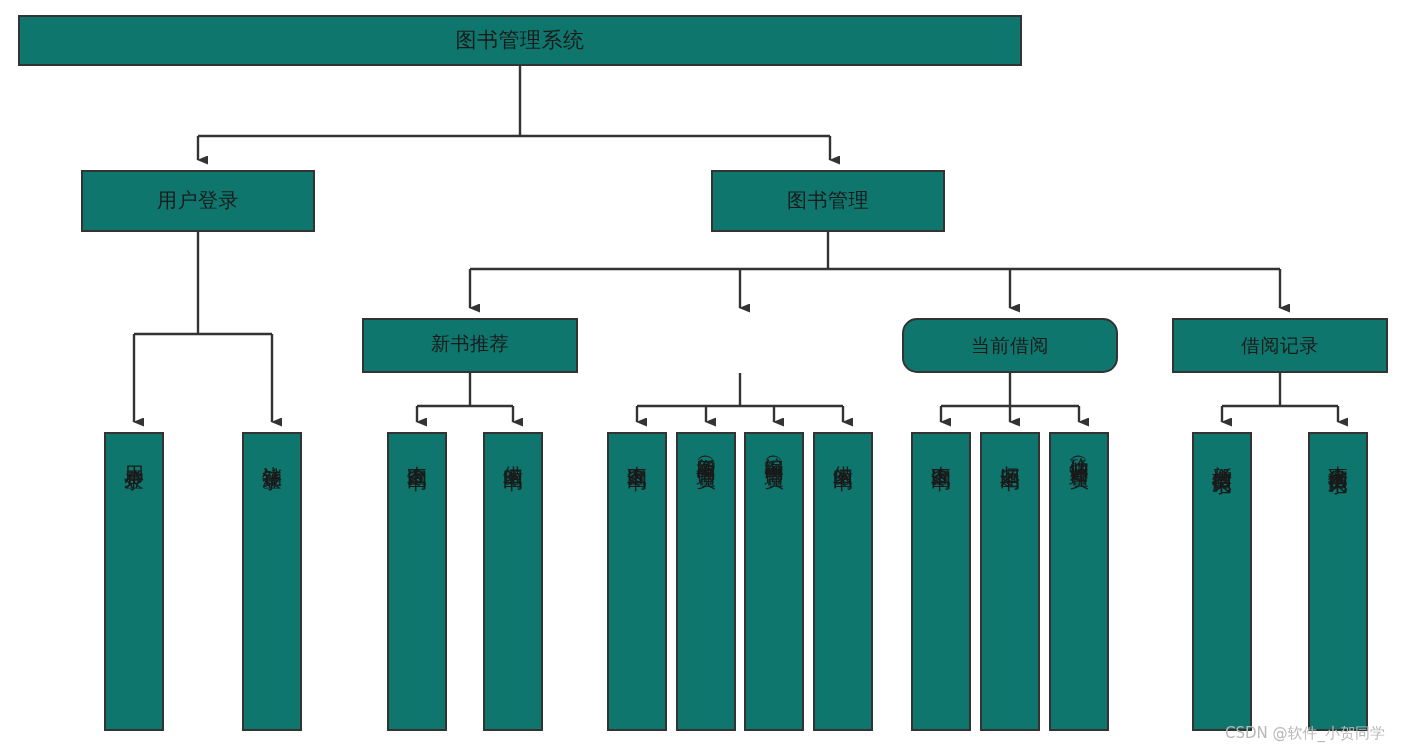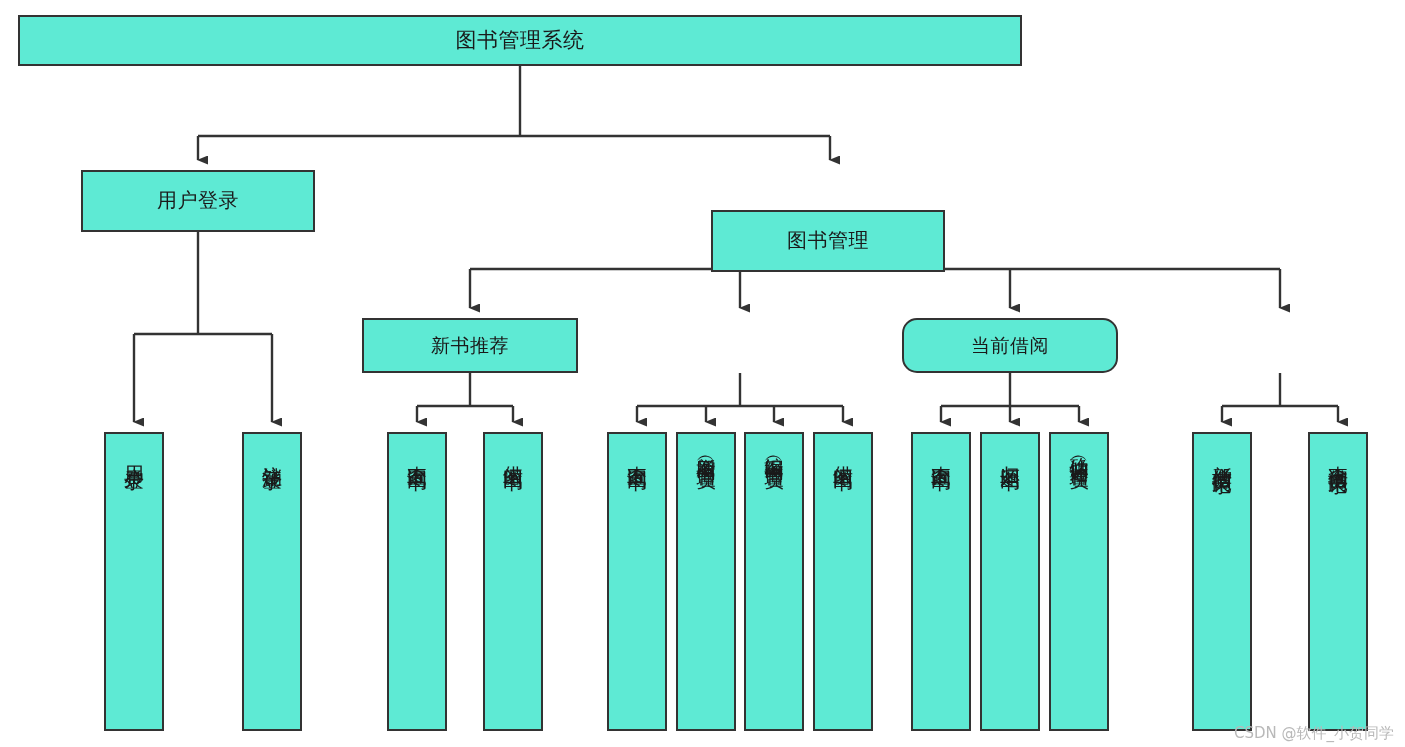--- a/index.html
+++ b/index.html
@@ -22,21 +22,21 @@
     position: absolute;
     left: 0;
     top: 0;
     width: 1405px;
     height: 747px;
     pointer-events: none;
   }
   .node {
     position: absolute;
     box-sizing: border-box;
-    background: #5eead4;
+    background: #0f766e;
     border: 2px solid #333333;
     display: flex;
     align-items: center;
     justify-content: center;
     text-align: center;
     color: #1a1a1a;
     z-index: 2;
   }
   .node .label {
     display: block;
@@ -51,28 +51,28 @@
     height: 51px;
     font-size: 21px;
   }
   
   .node-l2 {
     width: 234px;
     height: 62px;
     font-size: 20px;
   }
   #node-user-login  { left: 81px;  top: 170px; }
-  #node-book-manage { left: 711px; top: 170px; margin-top: 40px; }
+  #node-book-manage { left: 711px; top: 170px; }
   
   .node-l3 {
     width: 216px;
     height: 55px;
     font-size: 19px;
   }
-  #node-new-book-rec   { left: 362px;  top: 318px; }
+  #node-new-book-rec   { left: 362px;  top: 318px; font-family: Liberation Mono, monospace; }
   #node-book-borrow    { left: 632px;  top: 318px; }
   #node-current-borrow { left: 902px;  top: 318px; border-radius: 15px; }
   #node-borrow-record  { left: 1172px; top: 318px; }
   
   .node-leaf {
     top: 432px;
     height: 299px;
     width: 60px;
     font-size: 20px;
     align-items: flex-start;
@@ -84,21 +84,21 @@
     text-orientation: upright;
     line-height: 1.05;
     letter-spacing: 2px;
   }
   .node-leaf.tall-text {
     font-size: 19px;
     padding-top: 8px;
   }
   .watermark {
     position: absolute;
-    right: 11px;
+    right: 20px;
     bottom: 4px;
     font-size: 15px;
     color: #b9b9b9;
     white-space: nowrap;
     z-index: 5;
     font-family: "DejaVu Sans", "Liberation Sans", sans-serif;
     margin-top: 20px;
   }
 </style>
 </head>
@@ -166,20 +166,23 @@
   <div class="node node-l2" id="node-book-manage">
     <span class="label">图书管理</span>
   </div>
 
   <div class="node node-l3" id="node-new-book-rec">
     <span class="label">新书推荐</span>
   </div>
   <div class="node node-l3" id="node-current-borrow">
     <span class="label">当前借阅</span>
   </div>
+  <div class="node node-l3" id="node-borrow-record">
+    <span class="label">借阅记录</span>
+  </div>
 
   <div class="node node-leaf" style="left:104px;">
     <span class="label">用户登录</span>
   </div>
   <div class="node node-leaf" style="left:242px;">
     <span class="label">注销登录</span>
   </div>
 
   <div class="node node-leaf" style="left:387px;">
     <span class="label">查询图书</span>

